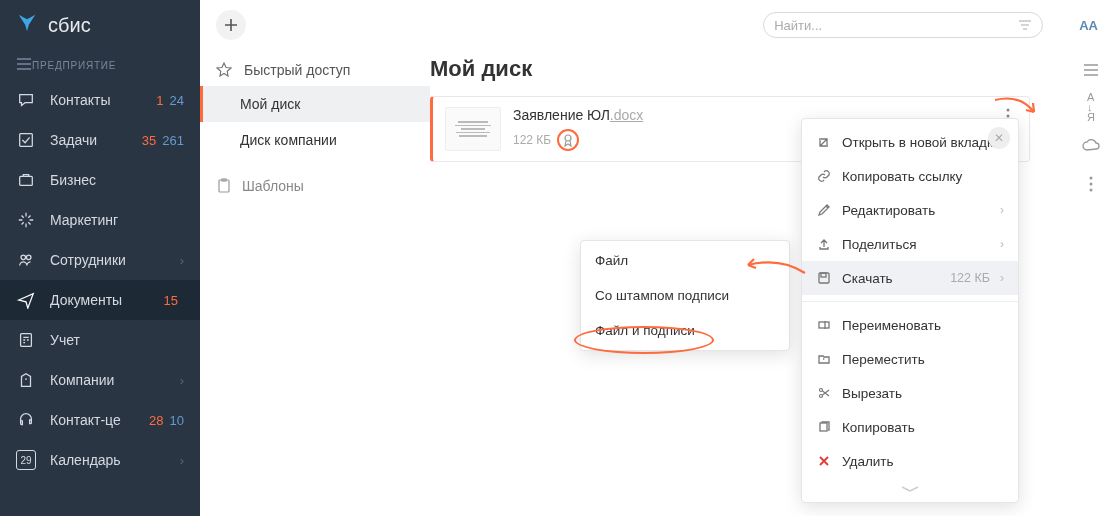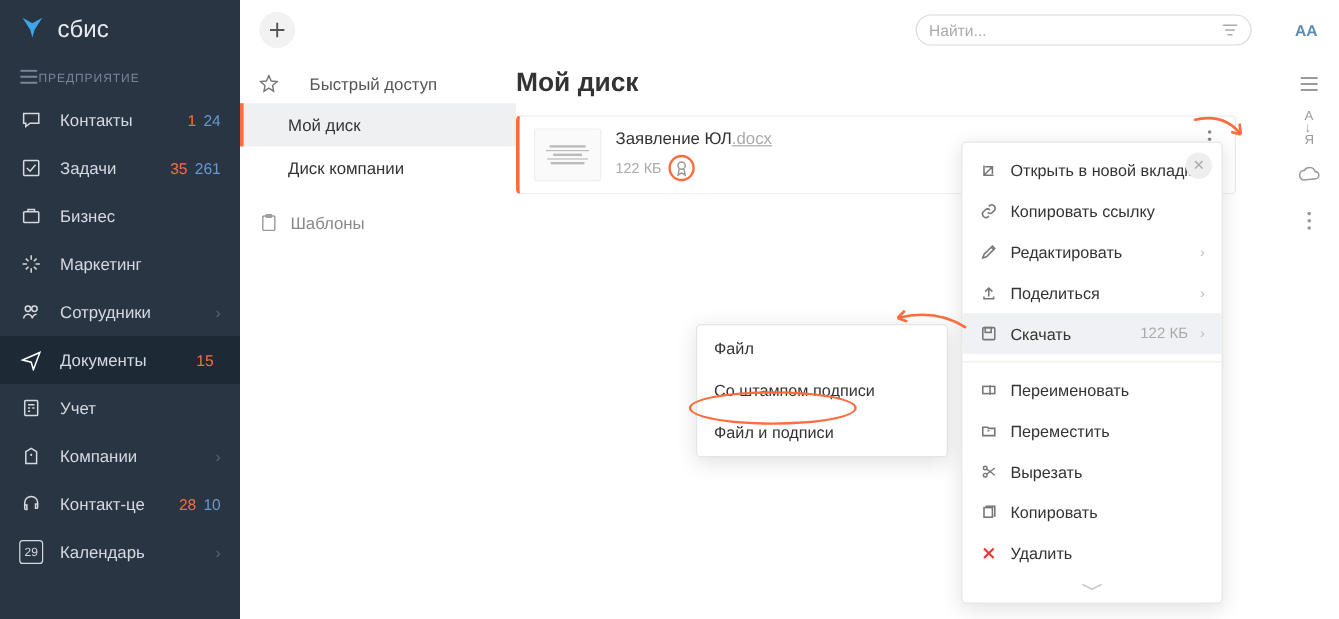--- a/index.html
+++ b/index.html
@@ -22,21 +22,21 @@
 
 .content { position: absolute; left: 200px; top: 0; right: 0; height: 516px; }
 .topbar { display: flex; align-items: center; height: 50px; padding-left: 16px; gap: 26px; }
 .plus-btn { width: 30px; height: 30px; border-radius: 50%; background: #f2f2f2; display: flex; align-items: center; justify-content: center; color: #555; cursor: pointer; }
 .search-box { margin-left: auto; width: 280px; height: 26px; border: 1px solid #d9d9d9; border-radius: 13px; display: flex; align-items: center; padding: 0 10px; color: #aaa; font-size: 13px; }
 .search-box span { flex: 1; }
 .font-ico { margin: 0 18px 0 10px; color: #5b8ab6; font-size: 13px; font-weight: bold; cursor: pointer; }
 
 .cols { display: flex; }
 .col-left { width: 230px; padding-top: 4px; }
-.qa { display: flex; align-items: flex-start; padding: 8px 16px; color: #555; font-size: 14px; gap: 26px; }
+.qa { display: flex; align-items: flex-start; padding: 8px 16px; color: #555; font-size: 14px; gap: 12px; }
 .tree-item { padding: 10px 16px 10px 40px; font-size: 14px; color: #333; cursor: pointer; }
 .tree-item.active { background: #eef0f2; font-weight: 500; border-left: 3px solid #ff6b3d; padding-left: 37px; }
 .templates { display: flex; align-items: center; padding: 12px 16px; color: #888; font-size: 14px; gap: 10px; margin-top: 8px; }
 
 .col-main { flex: 1; padding-right: 60px; }
 .page-title { font-size: 22px; font-weight: 600; color: #333; padding: 6px 0 14px; }
 .file-card { border: 1px solid #e8e8e8; border-left: 3px solid #ff6b3d; border-radius: 4px; display: flex; padding: 10px 12px; height: 66px; width: 600px; position: relative; }
 .thumb { width: 56px; height: 44px; background: #fafafa; border: 1px solid #eee; border-radius: 2px; display: flex; align-items: center; justify-content: center; }
 .thumb-inner { width: 44px; height: 34px; display: flex; flex-direction: column; gap: 2px; align-items: center; justify-content: center; }
 .thumb-inner div { height: 1.5px; background: #bbb; }
@@ -56,21 +56,21 @@
 .ctx-item.hl { background: #f0f1f4; }
 .ctx-item .mi { width: 16px; height: 16px; display: flex; align-items: center; justify-content: center; color: #777; }
 .ctx-item .lbl { flex: 1; }
 .ctx-item .sz { color: #aaa; font-size: 12.5px; }
 .ctx-item .ar { color: #bbb; font-size: 12px; }
 .ctx-item.del .mi { color: #e53935; }
 .ctx-sep { height: 1px; background: #eee; margin: 6px 0; }
 .ctx-hdl { text-align: center; color: #ccc; padding-top: 4px; font-size: 12px; }
 .close-x { position: absolute; right: 8px; top: 8px; width: 22px; height: 22px; border-radius: 50%; background: #eee; display: flex; align-items: center; justify-content: center; color: #aaa; font-size: 12px; cursor: pointer; }
 
-.sub-menu { position: absolute; left: 580px; top: 270px; width: 210px; background: #fff; border: 1px solid #e5e5e5; border-radius: 4px; box-shadow: 0 4px 18px rgba(0,0,0,0.12); padding: 2px 0; z-index: 49; }
+.sub-menu { position: absolute; left: 580px; top: 240px; width: 210px; background: #fff; border: 1px solid #e5e5e5; border-radius: 4px; box-shadow: 0 4px 18px rgba(0,0,0,0.12); padding: 2px 0; z-index: 49; }
 .sub-item { padding: 10px 14px; font-size: 13.5px; color: #333; cursor: pointer; }
 .sub-oval { position: absolute; left: 574px; top: 326px; width: 140px; height: 28px; border: 2px solid #ff6b3d; border-radius: 50%; z-index: 60; pointer-events: none; }
 
 .arrow-anno { position: absolute; pointer-events: none; z-index: 55; }
 </style>
 </head>
 <body>
 
 <div class="sidebar">
   <div class="logo-row">

